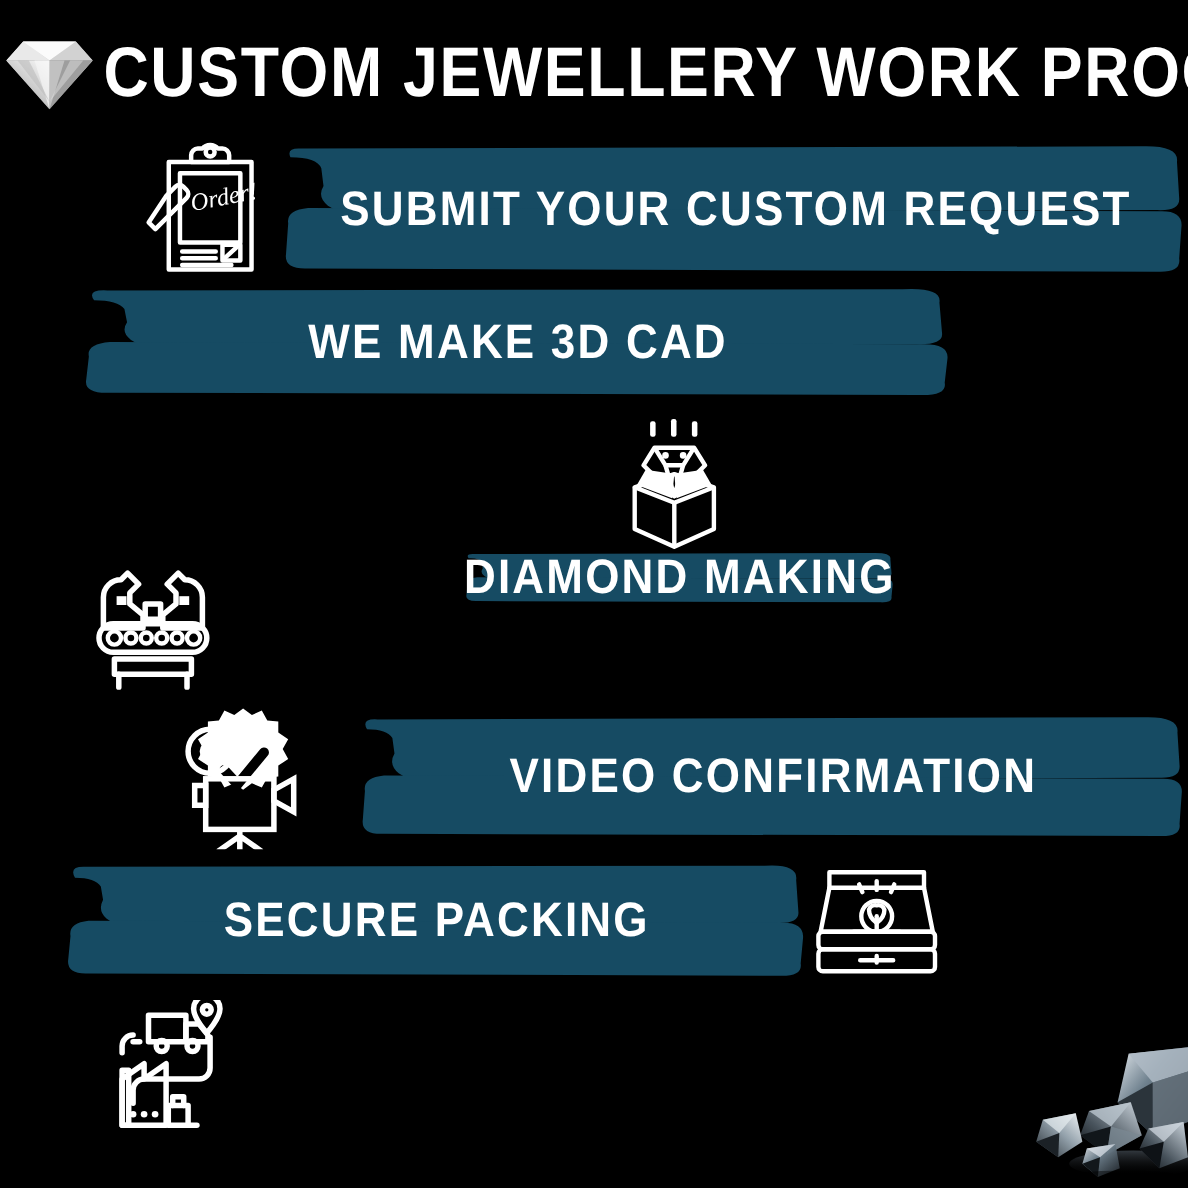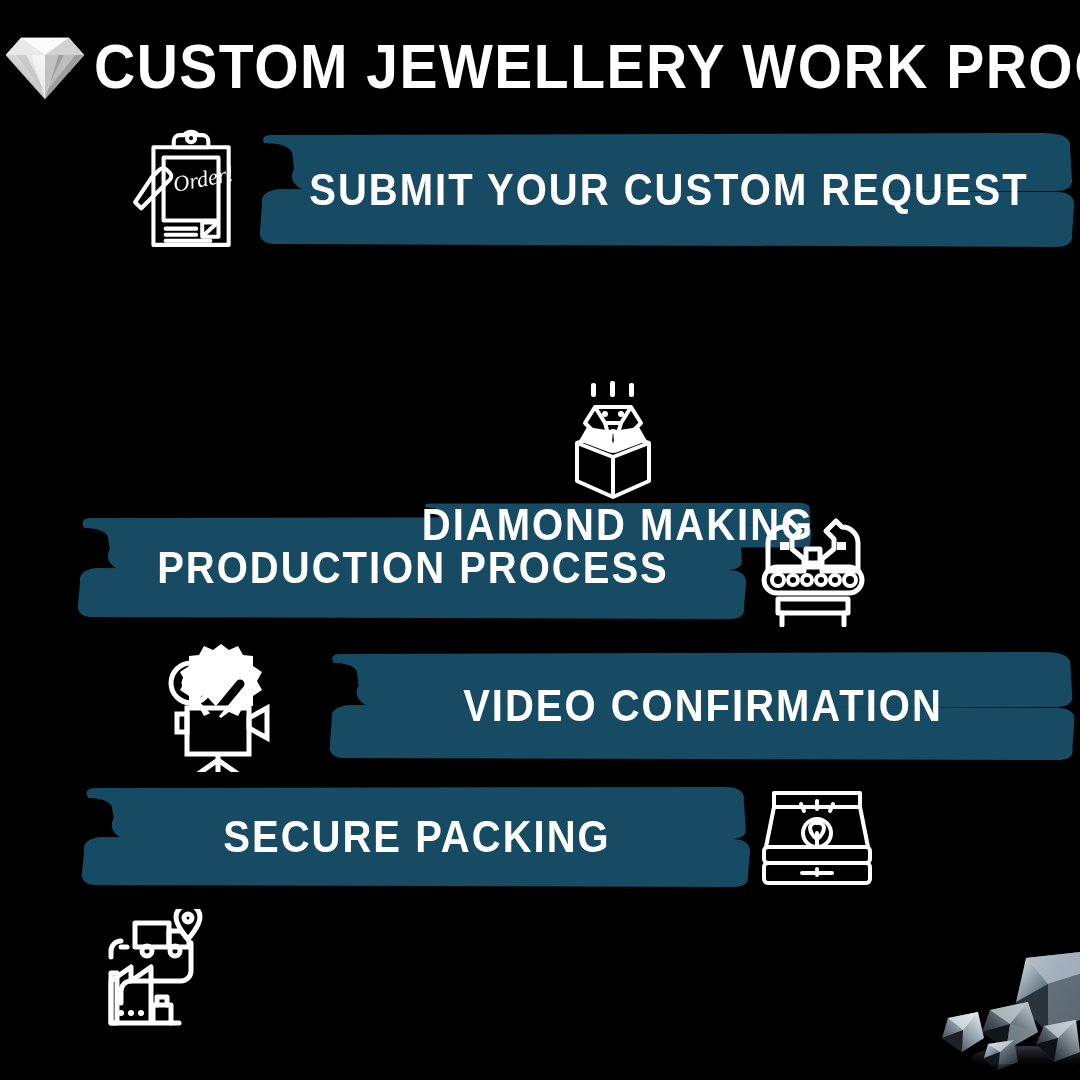--- a/index.html
+++ b/index.html
@@ -88,20 +88,27 @@
     <div class="banner" style="flex:1 1 auto;height:118px;margin-left:0px;">
       <svg class="brush" viewBox="0 0 820 118" preserveAspectRatio="none">
         <path d="M6,12 Q2,3 16,4 L778,2 Q812,1 810,16 L812,49 Q813,61 792,60 L64,62 Q50,63 40,56 Q30,48 36,38 L34,22 Q30,12 6,12 Z" fill="#164b63"></path>
         <path d="M22,58 Q2,60 4,72 L2,100 Q0,114 22,113 L792,116 Q814,117 812,104 L814,76 Q816,60 794,61 Z" fill="#164b63"></path>
       </svg>
       <div class="blabel b1">SUBMIT YOUR CUSTOM REQUEST</div>
     </div>
   </div>
 
   <div class="row" style="left:76px;top:258px;width:790px;height:106px;">
+    <div class="banner" style="flex:1 1 auto;height:100px;">
+      <svg class="brush" viewBox="0 0 660 100" preserveAspectRatio="none">
+        <path d="M8,12 Q2,2 18,3 L622,2 Q652,0 650,14 L652,42 Q653,53 632,52 L58,54 Q44,55 36,48 Q28,41 33,32 L31,20 Q26,12 8,12 Z" fill="#164b63"></path>
+        <path d="M20,50 Q2,52 4,63 L2,84 Q0,97 20,96 L634,98 Q656,99 654,87 L656,66 Q658,51 636,52 Z" fill="#164b63"></path>
+      </svg>
+      <div class="blabel b2">WE MAKE 3D CAD</div>
+    </div>
   </div>
 
   <div class="row" style="left:150px;top:378px;width:930px;height:124px;flex-direction:column;">
     <div class="icon-box" style="width:130px;height:124px;">
       <svg width="116" height="118" viewBox="0 0 116 118">
         <g fill="#ffffff">
           <rect x="34" y="2" width="5" height="14" rx="2"></rect>
           <rect x="53" y="0" width="5" height="16" rx="2"></rect>
           <rect x="72" y="2" width="5" height="14" rx="2"></rect>
         </g>
@@ -126,27 +133,20 @@
     <div class="banner" style="flex:1 1 auto;height:116px;margin-left:6px;">
       <svg class="brush" viewBox="0 0 790 116" preserveAspectRatio="none">
         <path d="M8,14 Q2,3 18,4 L748,2 Q782,1 780,16 L782,48 Q783,60 762,59 L62,61 Q48,62 38,55 Q28,47 34,37 L32,22 Q27,13 8,14 Z" fill="#164b63"></path>
         <path d="M24,57 Q4,59 6,71 L4,98 Q2,112 24,111 L762,114 Q784,115 782,102 L784,75 Q786,59 764,60 Z" fill="#164b63"></path>
       </svg>
       <div class="blabel b1">DIAMOND MAKING</div>
     </div>
   </div>
 
   <div class="row" style="left:76px;top:508px;width:800px;height:120px;">
-    <div class="banner" style="flex:1 1 auto;height:106px;">
-      <svg class="brush" viewBox="0 0 660 106" preserveAspectRatio="none">
-        <path d="M8,13 Q2,2 18,3 L622,2 Q652,0 650,15 L652,45 Q653,56 632,55 L58,57 Q44,58 36,51 Q28,43 33,34 L31,21 Q26,13 8,13 Z" fill="#164b63"></path>
-        <path d="M20,53 Q2,55 4,67 L2,89 Q0,103 20,102 L634,104 Q656,105 654,93 L656,70 Q658,54 636,55 Z" fill="#164b63"></path>
-      </svg>
-      <div class="blabel b1">PRODUCTION PROCESS</div>
-    </div>
     <div class="icon-box" style="width:126px;height:120px;">
       <svg width="118" height="118" viewBox="0 0 118 118">
         <g fill="none" stroke="#ffffff" stroke-width="5" stroke-linejoin="round" stroke-linecap="round">
           <path d="M14 52 v-18 a16 16 0 0 1 16 -16 l6 -6 10 10 -8 8 v10 l12 10 v12 h-36 z"></path>
           <path d="M104 52 v-18 a16 16 0 0 0 -16 -16 l-6 -6 -10 10 8 8 v10 l-12 10 v12 h36 z"></path>
           <rect x="52" y="40" width="14" height="14"></rect>
           <rect x="10" y="58" width="98" height="26" rx="13"></rect>
           <rect x="24" y="90" width="70" height="14"></rect>
           <path d="M28 104 v12 M90 104 v12"></path>
         </g>
@@ -183,21 +183,21 @@
     </div>
     <div class="banner" style="flex:1 1 auto;height:112px;margin-left:4px;">
       <svg class="brush" viewBox="0 0 786 112" preserveAspectRatio="none">
         <path d="M8,13 Q2,3 18,4 L744,2 Q778,1 776,16 L778,46 Q779,58 758,57 L62,59 Q48,60 38,53 Q28,45 34,35 L32,21 Q27,13 8,13 Z" fill="#164b63"></path>
         <path d="M24,55 Q4,57 6,69 L4,95 Q2,109 24,108 L758,110 Q780,111 778,99 L780,72 Q782,57 760,58 Z" fill="#164b63"></path>
       </svg>
       <div class="blabel b1">VIDEO CONFIRMATION</div>
     </div>
   </div>
 
-  <div class="row" style="left:80px;top:782px;width:800px;height:110px;justify-content:flex-end;">
+  <div class="row" style="left:60px;top:782px;width:800px;height:110px;justify-content:flex-end;">
     <div class="banner" style="flex:1 1 auto;height:104px;">
       <svg class="brush" viewBox="0 0 660 104" preserveAspectRatio="none">
         <path d="M8,13 Q2,2 18,3 L622,2 Q652,0 650,15 L652,44 Q653,55 632,54 L58,56 Q44,57 36,50 Q28,43 33,33 L31,21 Q26,13 8,13 Z" fill="#164b63"></path>
         <path d="M20,52 Q2,54 4,66 L2,87 Q0,101 20,100 L634,102 Q656,103 654,91 L656,69 Q658,53 636,54 Z" fill="#164b63"></path>
       </svg>
       <div class="blabel b1">SECURE  PACKING</div>
     </div>
     <div class="icon-box" style="width:126px;height:110px;">
       <svg width="118" height="104" viewBox="0 0 118 104">
         <g fill="none" stroke="#ffffff" stroke-width="4" stroke-linejoin="round" stroke-linecap="round">

